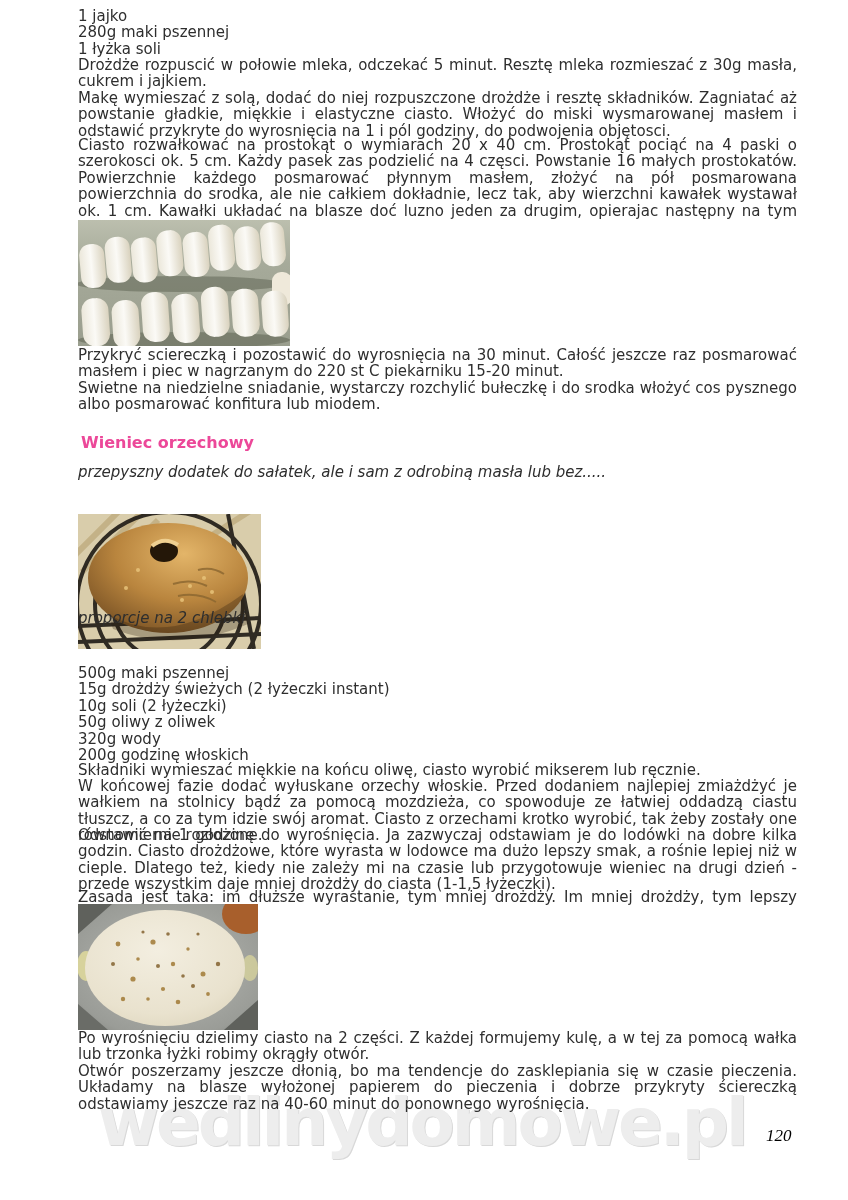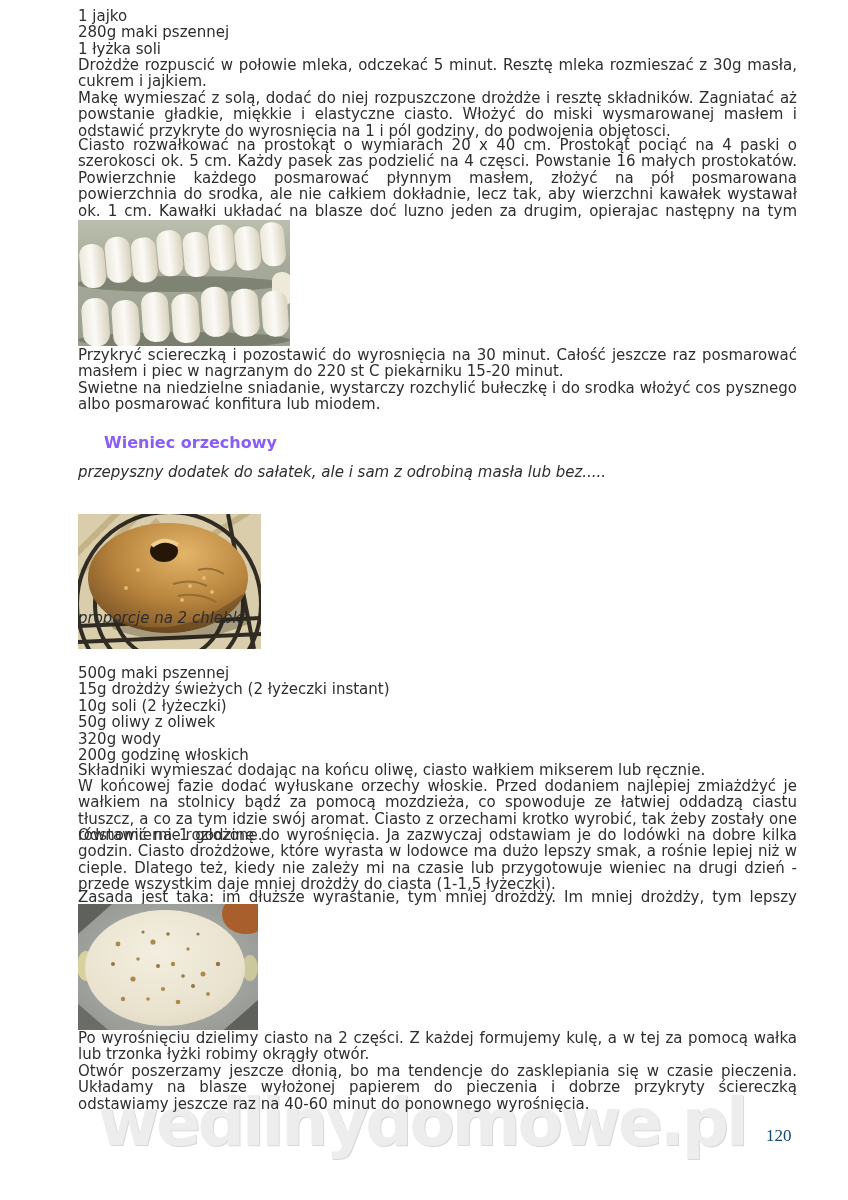--- a/index.html
+++ b/index.html
@@ -6,32 +6,33 @@
   .page {
     position:relative; width:848px; height:1200px; background:#ffffff;
     overflow:hidden; font-family:"DejaVu Sans","Liberation Sans",sans-serif;
     color:#2e2e2e;
   }
   .blk { position:absolute; left:78px; width:719px; font-size:15px; line-height:16.4px; }
   .para { text-align:justify; }
   .lines div { white-space:nowrap; }
   .italic { font-style:italic; }
   .heading {
-    position:absolute; left:104px; margin:0; font-size:16px; font-weight:bold;
-    color:#8b5cf6; line-height:19px; font-family:"DejaVu Sans","Liberation Sans",sans-serif;
+    position:absolute; left:81px; margin:0; font-size:16px; font-weight:bold;
+    color:#ec4899; line-height:19px; font-family:"DejaVu Sans","Liberation Sans",sans-serif;
   }
   figure.fig { position:absolute; margin:0; padding:0; line-height:0; }
   .watermark {
     position:absolute; left:98px; top:1084px; font-size:66px; font-weight:bold;
     letter-spacing:-3px; color:#ededed; text-shadow:1px 1px 0 #d8d8d8;
     white-space:nowrap; user-select:none;
   }
   .page-number {
-    position:absolute; left:766px; top:1126px; font-size:17px; color:#0c4a6e;
+    position:absolute; left:766px; top:1126px; font-size:17px; color:#000000;
     font-family:"Liberation Serif","DejaVu Serif",serif;
+    font-style:italic;
   }
 </style>
 </head>
 <body>
 
 <div class="page">
 
   <div class="watermark">wedlinydomowe.pl</div>
 
   <div class="blk lines" style="top:8px">
@@ -140,21 +141,21 @@
 
   <div class="blk lines" style="top:665px">
     <div>500g maki pszennej</div>
     <div>15g drożdży świeżych (2 łyżeczki instant)</div>
     <div>10g soli (2 łyżeczki)</div>
     <div>50g oliwy z oliwek</div>
     <div>320g wody</div>
     <div>200g godzinę włoskich</div>
   </div>
 
-  <div class="blk para" style="top:762px">Składniki wymieszać dodając na końcu oliwę, ciasto wałkiem mikserem lub ręcznie.</div>
+  <div class="blk para" style="top:762px">Składniki wymieszać miękkie na końcu oliwę, ciasto wyrobić mikserem lub ręcznie.</div>
   <div class="blk para" style="top:778px">W końcowej fazie dodać wyłuskane orzechy włoskie. Przed dodaniem najlepiej zmiażdżyć je wałkiem na stolnicy bądź za pomocą mozdzieża, co spowoduje ze łatwiej oddadzą ciastu tłuszcz, a co za tym idzie swój aromat. Ciasto z orzechami krotko wyrobić, tak żeby zostały one równomiernie rozłożone.</div>
   <div class="blk para" style="top:827px">Odstawić na 1 godzinę do wyrośnięcia. Ja zazwyczaj odstawiam je do lodówki na dobre kilka godzin. Ciasto drożdżowe, które wyrasta w lodowce ma dużo lepszy smak, a rośnie lepiej niż w cieple. Dlatego też, kiedy nie zależy mi na czasie lub przygotowuje wieniec na drugi dzień - przede wszystkim daje mniej drożdży do ciasta (1-1,5 łyżeczki).</div>
   <div class="blk para" style="top:889px">Zasada jest taka: im dłuższe wyrastanie, tym mniej drożdży. Im mniej drożdży, tym lepszy smak.</div>
 
   <figure class="fig" style="left:78px; top:904px">
     <svg width="180" height="126" viewBox="0 0 180 126">
       <defs>
         <radialGradient id="g3bg" cx="0.5" cy="0.5" r="0.8">
           <stop offset="0" stop-color="#b8bab5"></stop>
             <stop offset="0.7" stop-color="#9a9c97"></stop>

